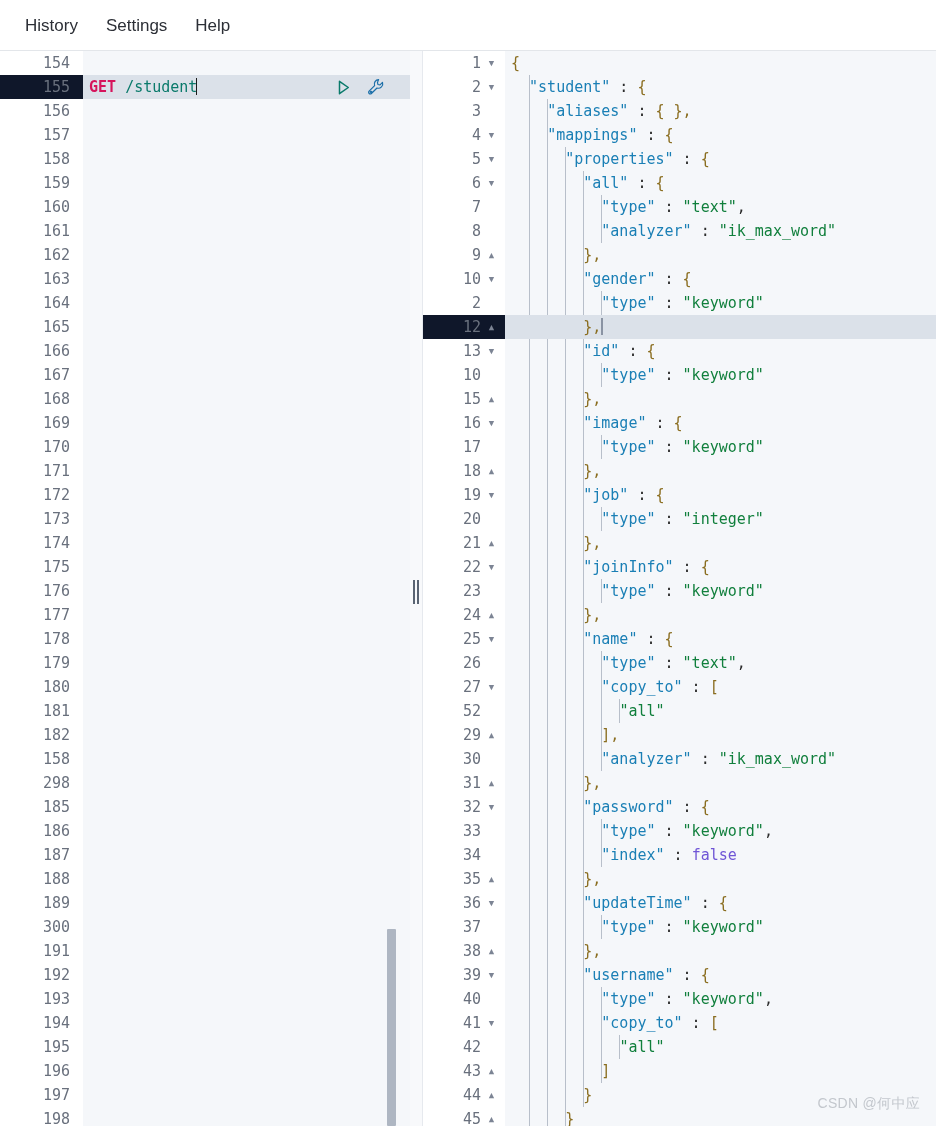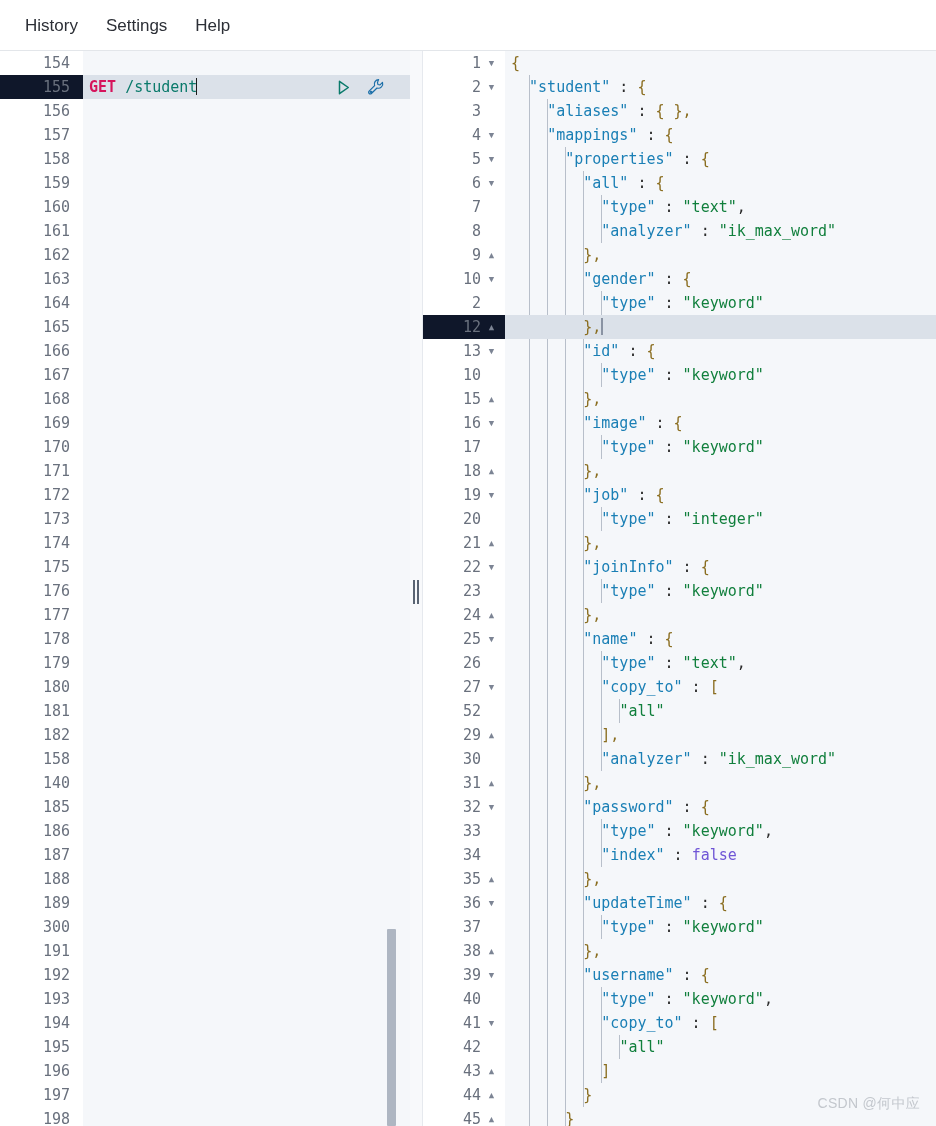--- a/index.html
+++ b/index.html
@@ -259,21 +259,21 @@
           <div class="ln">174</div>
           <div class="ln">175</div>
           <div class="ln">176</div>
           <div class="ln">177</div>
           <div class="ln">178</div>
           <div class="ln">179</div>
           <div class="ln">180</div>
           <div class="ln">181</div>
           <div class="ln">182</div>
           <div class="ln">158</div>
-          <div class="ln">140</div>
+          <div class="ln">298</div>
           <div class="ln">185</div>
           <div class="ln">186</div>
           <div class="ln">187</div>
           <div class="ln">188</div>
           <div class="ln">189</div>
           <div class="ln">300</div>
           <div class="ln">191</div>
           <div class="ln">192</div>
           <div class="ln">193</div>
           <div class="ln">194</div>

